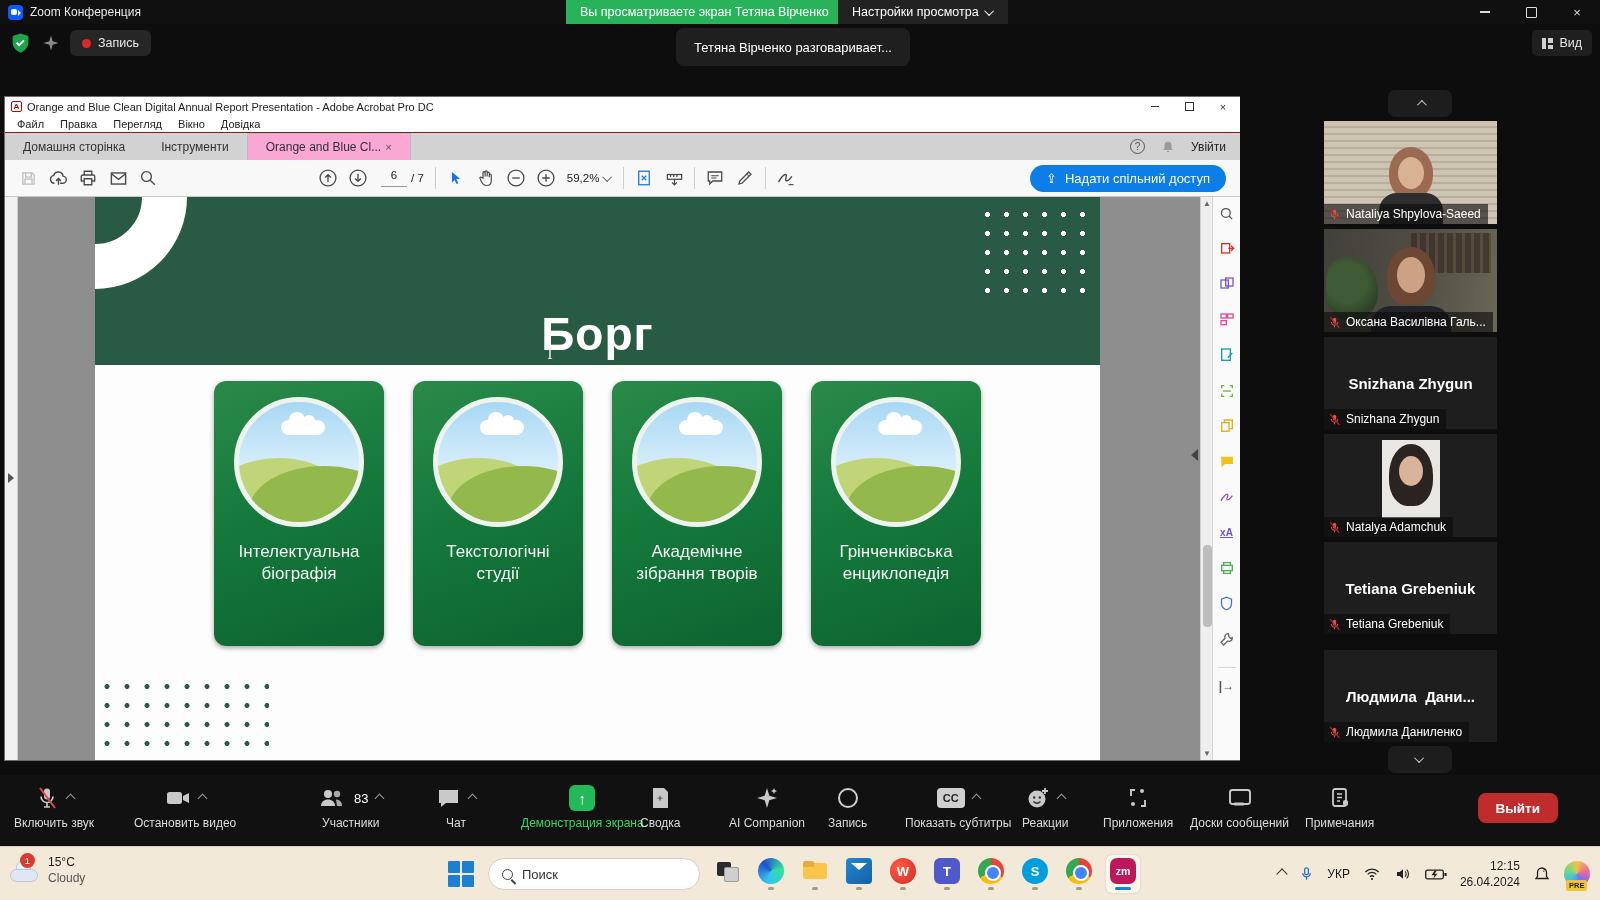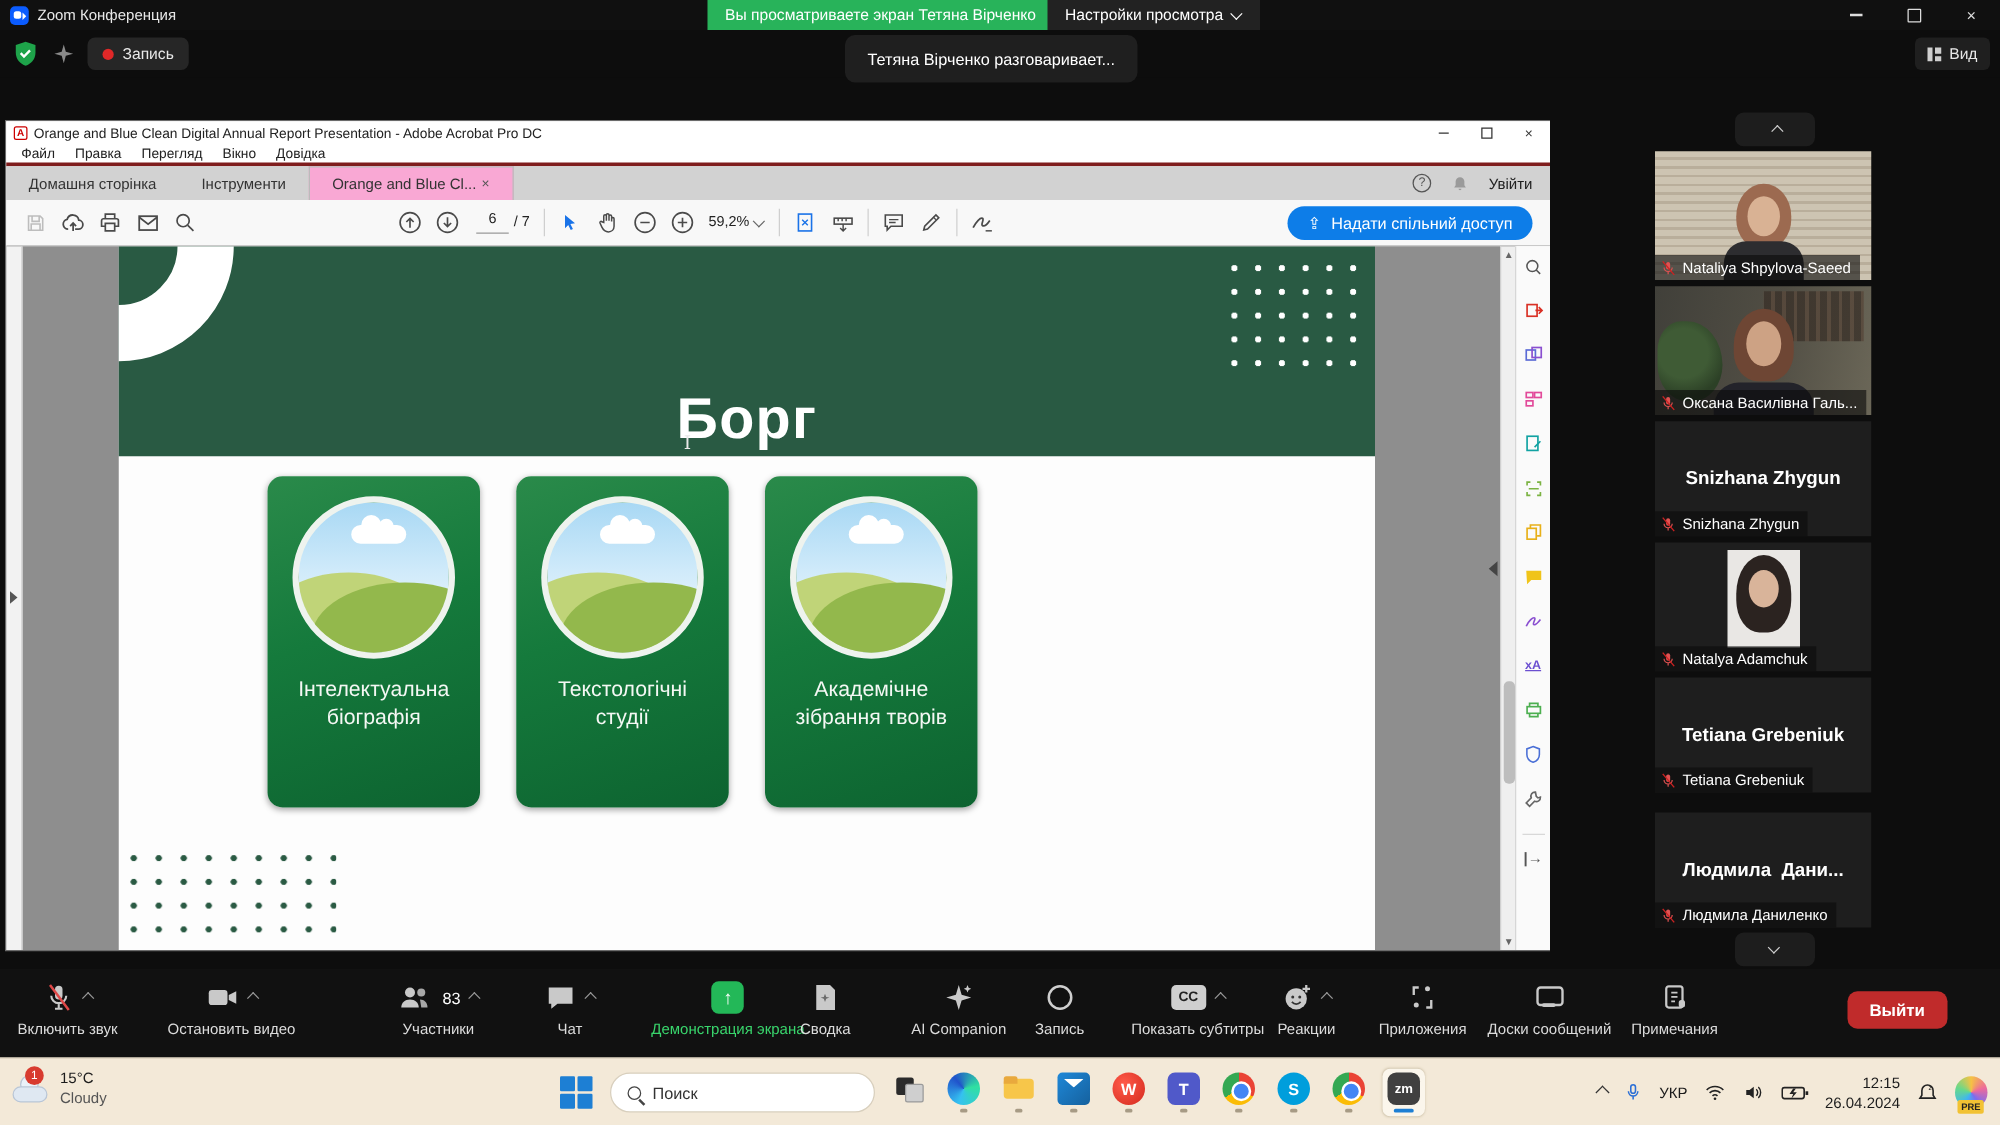--- a/index.html
+++ b/index.html
@@ -35,21 +35,21 @@
      linear-gradient(#cfcfcf,#cfcfcf) 6px 7px/5px 4px no-repeat; }
 
   
   .acrobat { position:absolute; left:5px; top:97px; width:1235px; height:663px; background:#fff; box-shadow:0 0 0 1px #6b6b6b; font-size:11px; }
   .ac-titlebar { height:19px; display:flex; align-items:center; background:#fff; color:#222; }
   .ac-icon { width:11px; height:11px; margin:0 5px 0 6px; background:#fff; border:1px solid #c00; border-radius:2px; color:#c00; font-size:8px; font-weight:bold; display:flex; align-items:center; justify-content:center; }
   .ac-controls { margin-left:auto; display:flex; }
   .ac-controls > div { width:34px; height:19px; display:flex; align-items:center; justify-content:center; color:#333; font-size:11px; }
   .ac-min::before { content:""; width:8px; height:1.2px; background:#333; }
   .ac-max::before { content:""; width:7px; height:7px; border:1.1px solid #333; }
-  .ac-menubar { height:17px; display:flex; align-items:center; gap:16px; padding-left:12px; background:#fff; color:#222; border-bottom:3px solid #7f1d1d; }
+  .ac-menubar { height:17px; display:flex; align-items:center; gap:16px; padding-left:12px; background:#fff; color:#222; border-bottom:1px solid #7f1d1d; }
   .ac-tabbar { height:27px; background:#d2d2d2; display:flex; align-items:flex-end; position:relative; }
   .ac-tab { height:27px; display:flex; align-items:center; padding:0 18px; color:#333; font-size:12px; }
   .ac-tab.doc { background:#f9a8d4; border:1px solid #bbb; border-bottom:none; gap:4px; }
   .tab-close { color:#555; font-size:11px; }
   .ac-tab-right { position:absolute; right:14px; top:0; height:27px; display:flex; align-items:center; gap:16px; color:#555; }
   .help-circ { width:15px; height:15px; border:1.2px solid #555; border-radius:50%; font-size:10px; display:flex; align-items:center; justify-content:center; }
   .ac-toolbar { height:37px; background:#f8f8f8; border-bottom:1px solid #c9c9c9; position:relative; display:flex; align-items:center; }
   .tb-ico { width:30px; height:26px; display:flex; align-items:center; justify-content:center; color:#4a4a4a; }
   .tb-sep { width:1px; height:22px; background:#cfcfcf; margin:0 5px; }
   .pg-box { width:26px; height:18px; border-bottom:1px solid #999; text-align:center; font-size:11.5px; color:#222; margin:0 4px 0 8px; }
@@ -153,21 +153,21 @@
   .folder { position:relative; width:26px; height:26px; }
   .folder::before { content:""; position:absolute; left:1px; top:5px; width:24px; height:16px; background:#f7c64a; border-radius:3px; }
   .folder::after { content:""; position:absolute; left:1px; top:3px; width:11px; height:6px; background:#e9a93d; border-radius:2px 2px 0 0; }
   .mailic { background:linear-gradient(135deg,#1f88d8,#15619e); border-radius:4px; position:relative; }
   .mailic::before { content:""; width:16px; height:10px; background:#fff; clip-path:polygon(0 0, 100% 0, 50% 70%); margin-top:-6px; }
   .wps { background:radial-gradient(circle at 35% 35%, #ff5a49, #d42a1e); border-radius:50%; }
   .teams { background:#5059c9; border-radius:6px; }
   .chrome { border-radius:50%; background:conic-gradient(#ea4335 0 33%, #fbbc05 33% 66%, #34a853 66% 100%); position:relative; }
   .chrome::after { content:""; position:absolute; left:7px; top:7px; width:12px; height:12px; background:#4285f4; border:2px solid #fff; border-radius:50%; }
   .skype { background:#009edc; border-radius:50%; }
-  .zoomapp { background:#404040; border-radius:7px; font-size:10.5px; }
+  .zoomapp { background:#be185d; border-radius:7px; font-size:10.5px; }
   .tray { position:absolute; right:10px; top:6px; display:flex; align-items:center; gap:13px; height:42px; }
   .tray .txt { font-size:12px; }
   .tray-time { text-align:right; font-size:12px; line-height:1.35; }
   .tray-chev { width:8px; height:8px; border-left:1.7px solid #333; border-bottom:1.7px solid #333; transform:rotate(135deg); }
   .copilot { position:relative; width:26px; height:26px; border-radius:50%; background:conic-gradient(#f6c244,#ec6a9c,#7a6cf0,#3fb6f0,#67d98b,#f6c244); }
   .copilot .pre { position:absolute; left:2px; bottom:-4px; background:#f2c233; color:#222; font-size:7.5px; font-weight:bold; padding:1px 3px; border-radius:2px; }
   svg { display:block; }
 </style>
 </head>
 <body>
@@ -384,20 +384,28 @@
             <div class="card-label">Текстологічні студії</div>
           </div>
           <div class="card">
             <div class="scene">
               <div class="hill-back"></div>
                 <div class="hill-front"></div>
                 <div class="cloud"></div>
             </div>
             <div class="card-label">Академічне зібрання творів</div>
           </div>
+          <div class="card">
+            <div class="scene">
+              <div class="hill-back"></div>
+                <div class="hill-front"></div>
+                <div class="cloud"></div>
+            </div>
+            <div class="card-label">Грінченківська енциклопедія</div>
+          </div>
         </div>
 
         <div class="dots-green"></div>
       </div>
 
       <div class="panel-collapse"></div>
 
       <div class="doc-scrollbar">
         <div class="sb-arrow" style="top:0;">▲</div>
         <div class="sb-thumb"></div>

